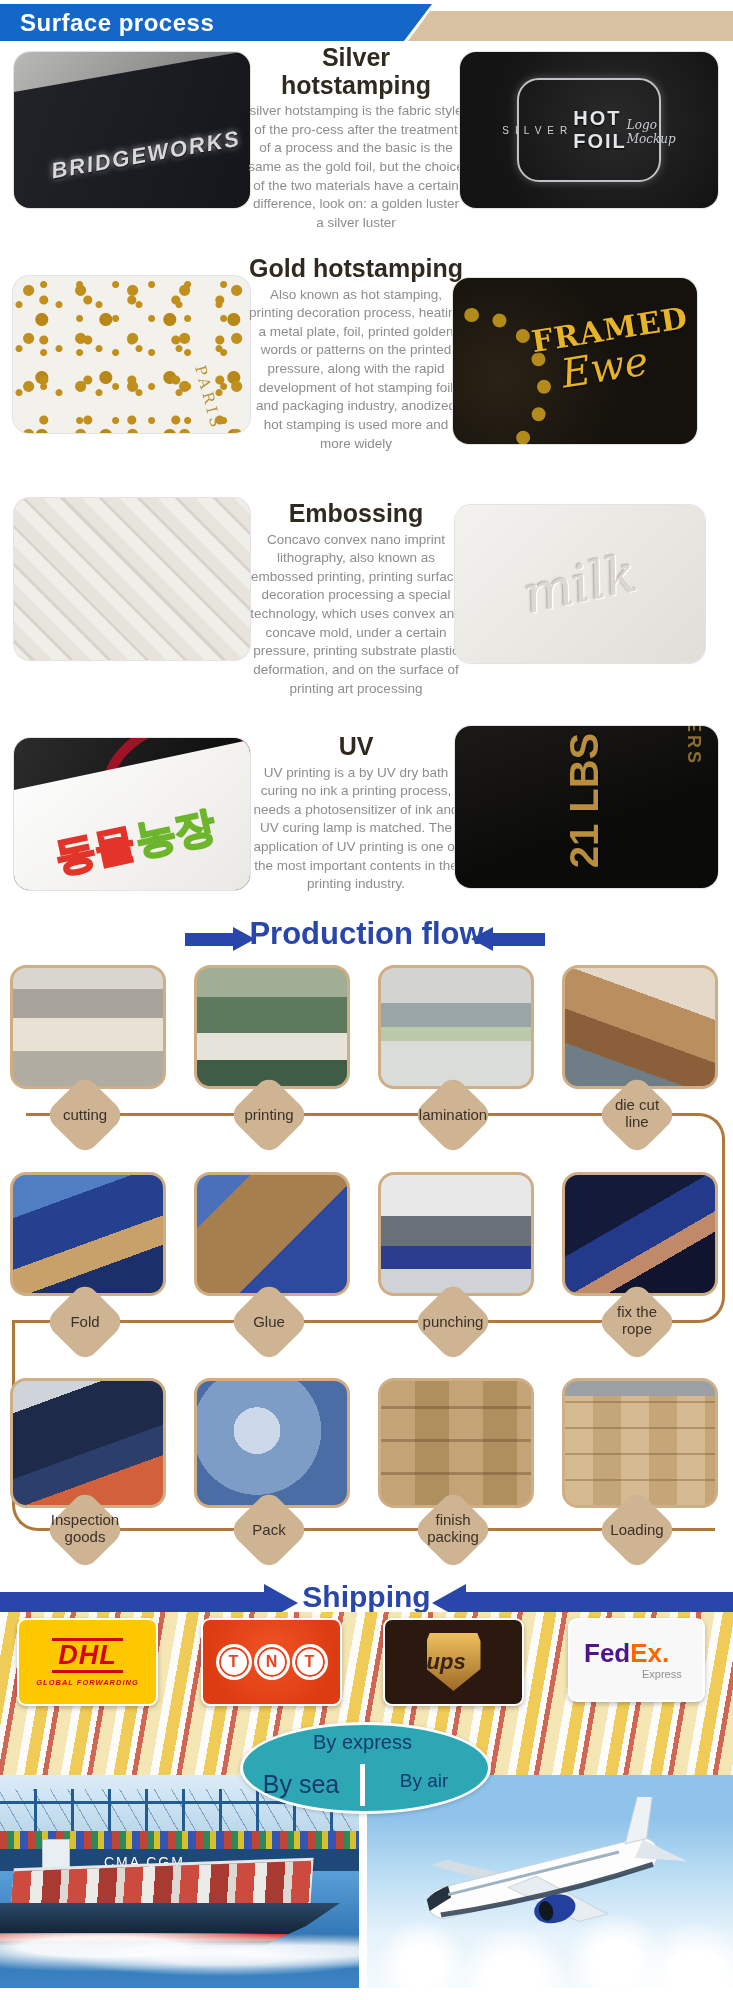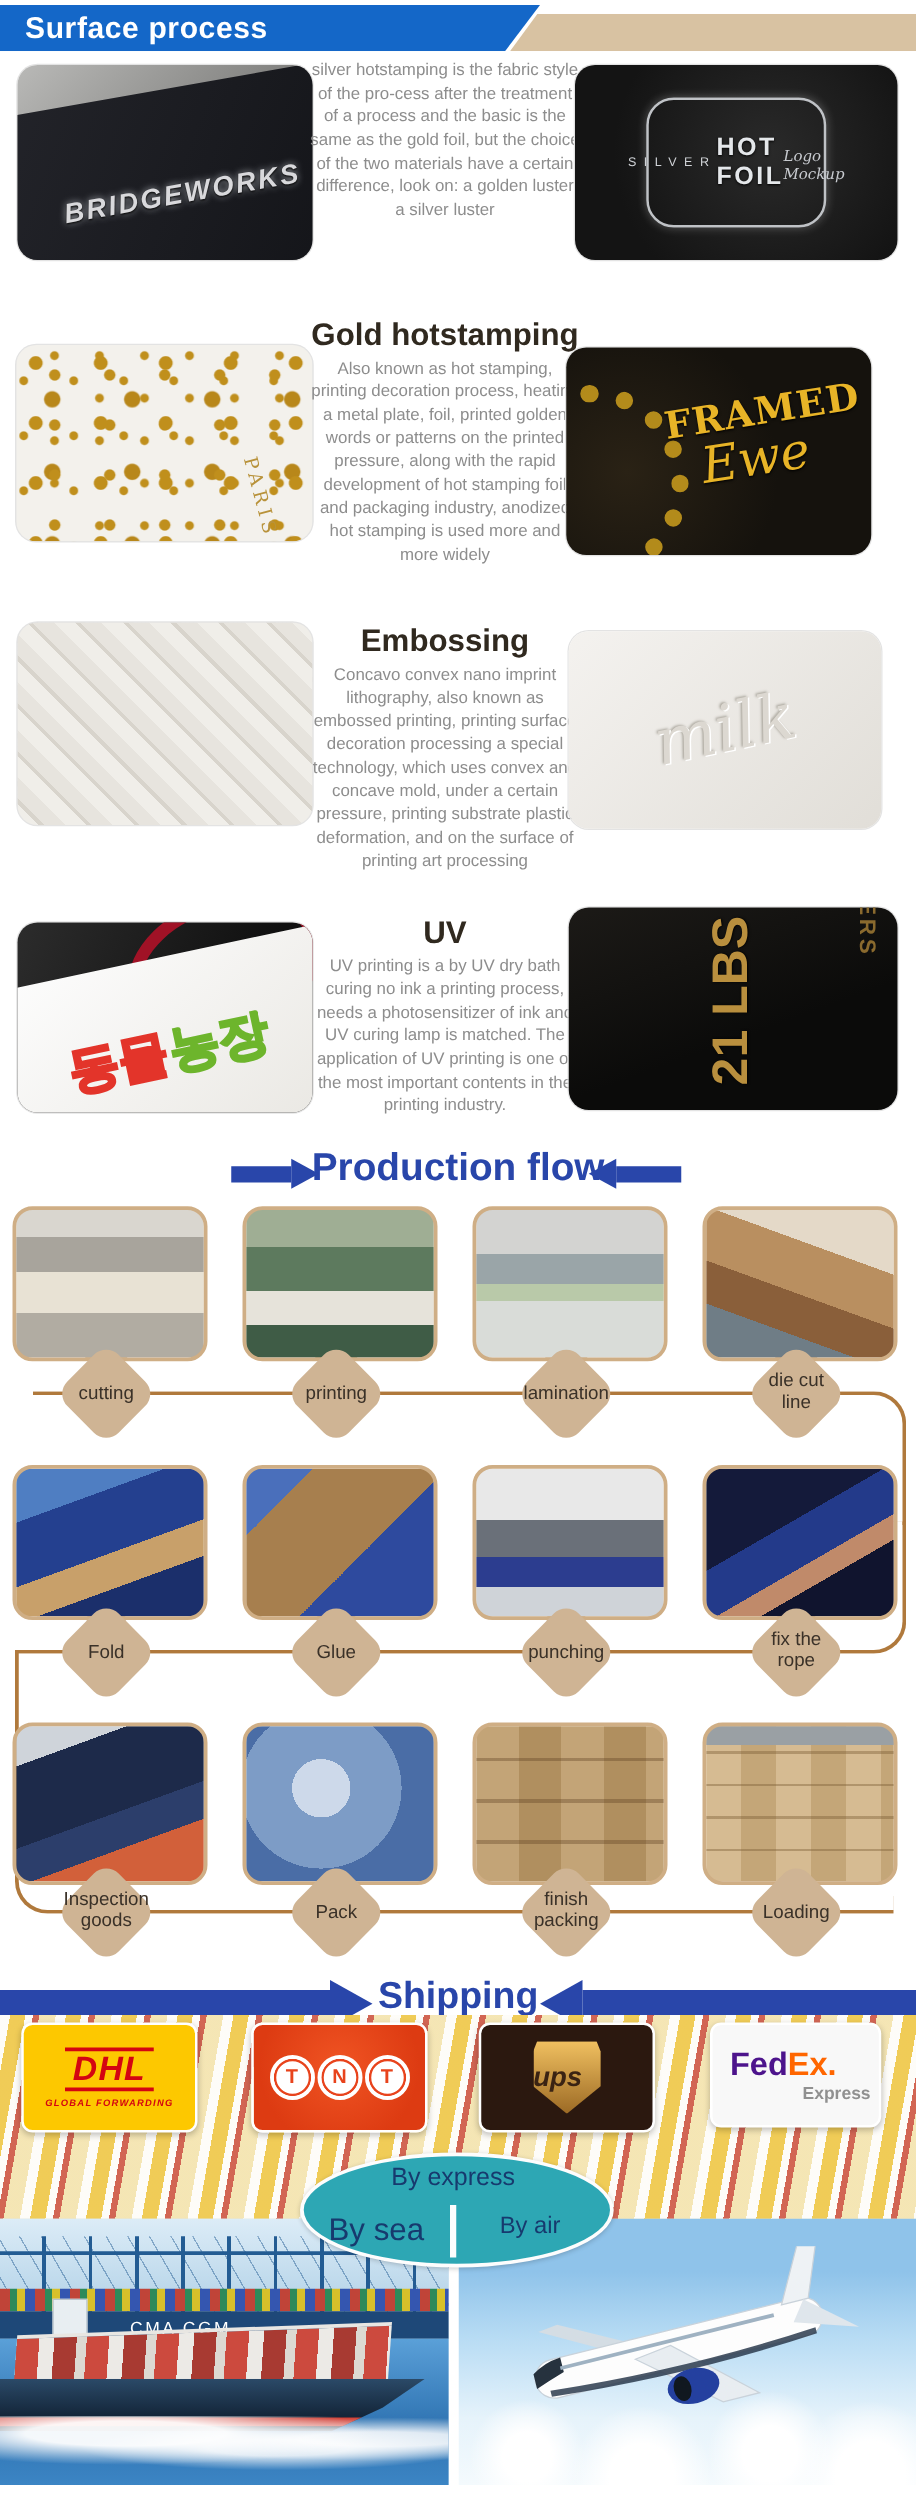--- a/index.html
+++ b/index.html
@@ -112,21 +112,21 @@
          display:flex;align-items:center;justify-content:center;color:#e8431c;font-weight:bold;font-size:16px;}
   .ups{background:#2b180f;}
   .ups-shield{width:54px;height:58px;background:linear-gradient(180deg,#f0c060,#9c6a25);
               clip-path:polygon(6% 0,94% 0,100% 14%,100% 62%,50% 100%,0 62%,0 14%);
               display:flex;align-items:center;}
   .ups-txt{color:#3a2313;font-weight:bold;font-style:italic;font-size:22px;}
   .fedex{background:#f8f8f8;align-items:flex-start;padding-left:14px;box-sizing:border-box;}
   .fx-row{font-weight:bold;font-size:26px;line-height:1;}
   .fx-fed{color:#4d148c;}
   .fx-ex{color:#ff6600;}
-  .fx-sub{color:#909090;font-size:14px;margin:2px 0 0 58px;font-weight:bold;}
+  .fx-sub{color:#909090;font-size:11px;margin:2px 0 0 58px;}
 
   .ellipse{position:absolute;left:240px;top:1722px;width:245px;height:86px;border-radius:50%;
            background:#2da7b4;border:3px solid #fdfdfd;box-shadow:0 1px 4px rgba(0,0,0,.2);}
   .mtext{position:absolute;color:#173a6e;font-weight:500;text-align:center;}
 
   
   .sea{left:0;top:1775px;width:359px;height:213px;overflow:hidden;background:#cfe4f2;}
   .sea-sky{position:absolute;left:0;top:0;width:100%;height:62px;background:linear-gradient(180deg,#dcecf7,#b9d6ea);}
   .sea-cranes{position:absolute;left:0;top:14px;width:100%;height:62px;
       background:repeating-linear-gradient(90deg,rgba(0,0,0,0) 0 34px,#235c93 34px 37px),
@@ -167,20 +167,21 @@
     <span class="hdr-title">Surface process</span>
   </div>
   <div class="hdr-corner"></div>
 
   <div class="abs photo s1l" style="left:14px;top:52px;width:236px;height:156px">
     <div class="card-dark">
       <span class="silver-txt">BRIDGEWORKS</span>
     </div>
   </div>
   <div class="abs" style="left:248px;top:44px;width:216px">
+    <div class="sec-title">Silver hotstamping</div>
     <div class="sec-body">silver hotstamping is the fabric style of the pro-cess after the treatment of a process and the basic is the same as the gold foil, but the choice of the two materials have a certain difference, look on: a golden luster a silver luster</div>
   </div>
   <div class="abs photo s1r" style="left:460px;top:52px;width:258px;height:156px">
     <div class="badge">
       <div class="badge-top">SILVER</div>
       <div class="badge-main">HOT FOIL</div>
       <div class="badge-script">Logo Mockup</div>
     </div>
   </div>
 

